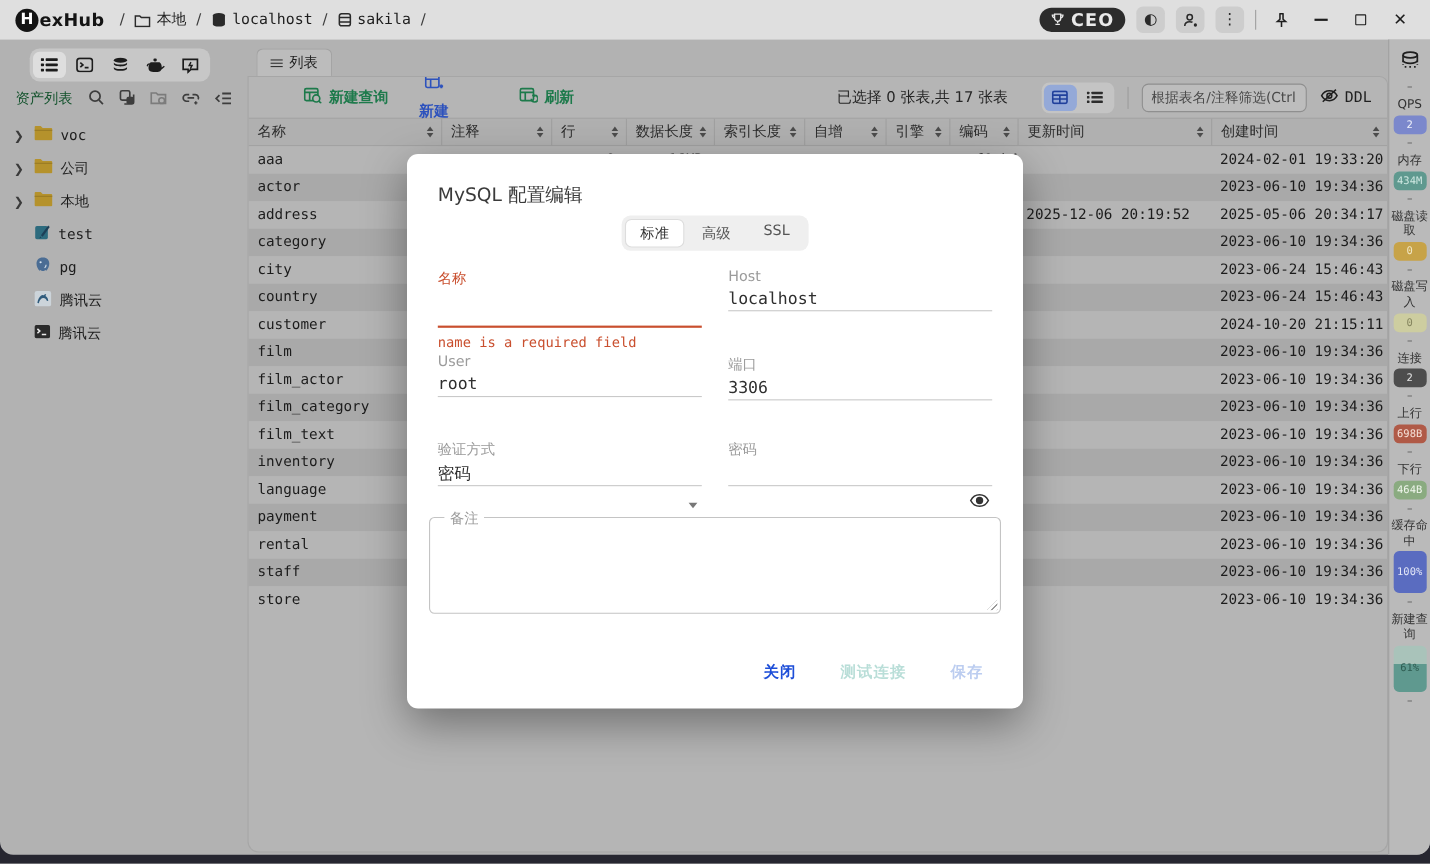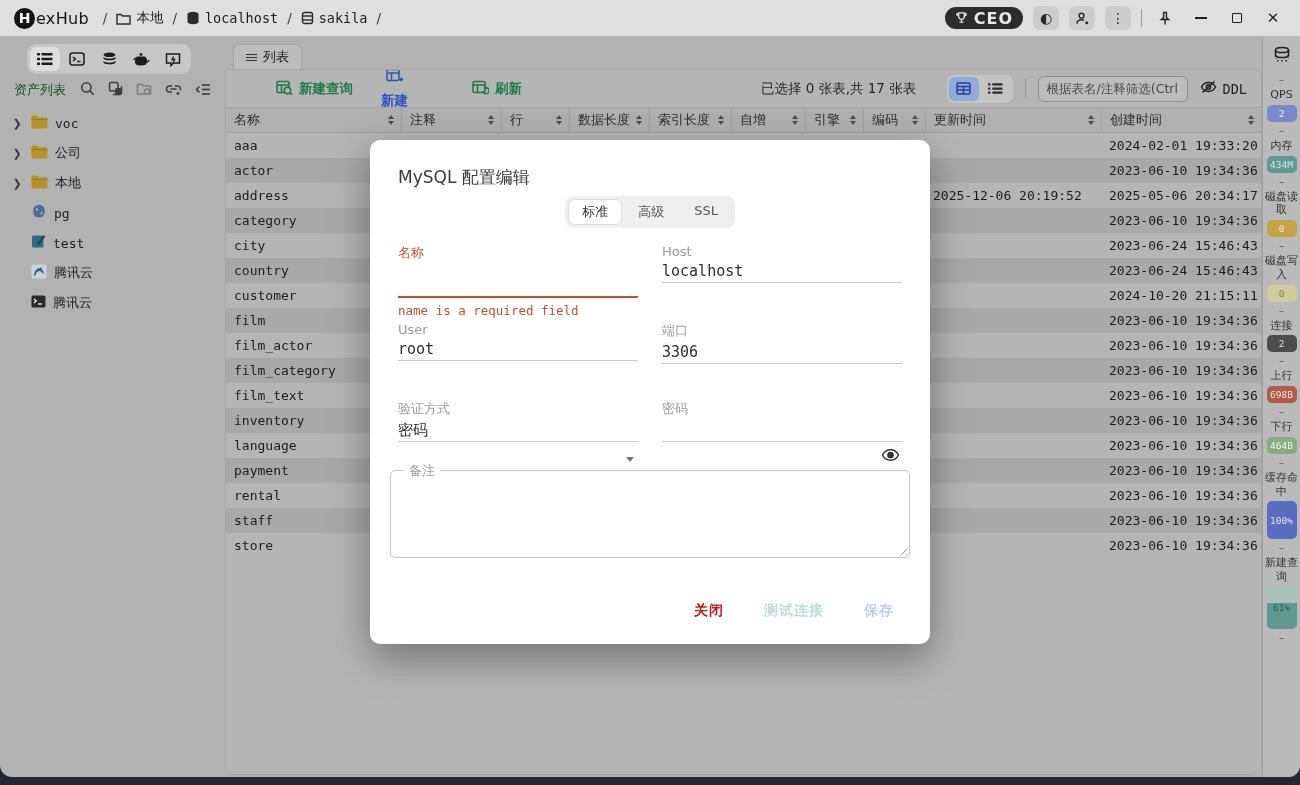--- a/index.html
+++ b/index.html
@@ -10,21 +10,21 @@
   
   .window { position:absolute; left:0; top:0; right:0; bottom:8px; background:#b2b2b2;
             border-radius:0 0 12px 12px; overflow:hidden; }
 
   
   .titlebar { position:absolute; left:0; top:0; right:0; height:36px; background:#dfdfdf;
               display:flex; align-items:center; padding:0 14px; }
   .logo { display:flex; align-items:center; gap:1px; }
   .logo-circle { width:21px; height:21px; border-radius:50%; background:#141414; color:#fff;
                  font-weight:bold; font-size:14px; display:flex; align-items:center; justify-content:center; }
-  .logo-rest { font-weight:normal; font-size:16px; color:#141414; letter-spacing:.3px; }
+  .logo-rest { font-weight:bold; font-size:16px; color:#141414; letter-spacing:.3px; }
   .crumbs { display:flex; align-items:center; margin-left:14px; gap:9px; font-size:13.5px; color:#1d1d1d; }
   .crumb-sep { color:#3c3c3c; }
   .crumb { display:flex; align-items:center; gap:5px; cursor:default; }
   .crumb svg { display:block; }
   .tb-right { margin-left:auto; display:flex; align-items:center; gap:10px; }
   .ceo-badge { background:#2c2c2c; color:#e9e9e9; border-radius:11px; height:22px; padding:0 10px;
                display:flex; align-items:center; gap:6px; font-size:16px; font-weight:bold; letter-spacing:1px; }
   .tb-tile { width:26px; height:24px; border-radius:6px; background:#cdcdcd; color:#2a2a2a;
              display:flex; align-items:center; justify-content:center; font-size:14px; }
   .tb-divider { width:1px; height:18px; background:#9f9f9f; }
@@ -306,35 +306,35 @@
       <div class="tree-item">
         <span class="chev">❯</span>
         <span><svg width="17" height="14" viewBox="0 0 17 14">
               <path d="M0.5 1.5 a1 1 0 0 1 1-1 h4.5 l1.8 1.8 h7.7 a1 1 0 0 1 1 1 v9.2 a1 1 0 0 1-1 1 H1.5 a1 1 0 0 1-1-1 z" fill="#b5922c"></path>
               <path d="M0.5 4 h16 v1 H0.5z" fill="#9c7d24"></path>
             </svg></span>
         <span class="tree-label">本地</span>
       </div>
       <div class="tree-item">
         <span class="spacer"></span>
+        <span><svg width="15" height="15" viewBox="0 0 15 15">
+              <rect x="1" y="1.5" width="11.5" height="12" rx="1.5" fill="#2d6b7e"></rect>
+              <path d="M12.8 1 L6.2 9.8 l1.6 1.4 L14.2 2.4 z" fill="#1d3f57"></path>
+              <path d="M5.6 11 l1 .9 -1.8.9 z" fill="#1d3f57"></path>
+            </svg></span>
+        <span class="tree-label">test</span>
+      </div>
+      <div class="tree-item">
+        <span class="spacer"></span>
         <span><svg width="16" height="16" viewBox="0 0 16 16">
               <path d="M8 1 C4 1 2.2 3.4 2.2 6.6 c0 2.8 1.2 5 2.6 6.6 l1-.8 c.5.6 1.3 1 2.2 1 .9 0 1.7-.4 2.2-1 l1 .8 c1.4-1.6 2.6-3.8 2.6-6.6 C13.8 3.4 12 1 8 1z" fill="#4b6d94"></path>
               <circle cx="5.9" cy="5.4" r="1" fill="#d7e2ec"></circle>
               <path d="M9.5 10.5 c.8-.5 1.4-1.6 1.4-2.8" stroke="#d7e2ec" stroke-width="1" fill="none"></path>
             </svg></span>
         <span class="tree-label">pg</span>
-      </div>
-      <div class="tree-item">
-        <span class="spacer"></span>
-        <span><svg width="15" height="15" viewBox="0 0 15 15">
-              <rect x="1" y="1.5" width="11.5" height="12" rx="1.5" fill="#2d6b7e"></rect>
-              <path d="M12.8 1 L6.2 9.8 l1.6 1.4 L14.2 2.4 z" fill="#1d3f57"></path>
-              <path d="M5.6 11 l1 .9 -1.8.9 z" fill="#1d3f57"></path>
-            </svg></span>
-        <span class="tree-label">test</span>
       </div>
       <div class="tree-item">
         <span class="spacer"></span>
         <span><svg width="16" height="15" viewBox="0 0 16 15">
               <rect x="0.5" y="0.5" width="15" height="14" rx="2" fill="#ccd4da"></rect>
               <path d="M3 11.5 c.3-2.8 1.4-5.4 3.4-6.8 .9-.6 1.8-.6 2.5-.1 l1-1.4 1.1.5 -.7 1.5 c1.4.7 2.3 2.2 2.6 4.2 l-1.2.2 c-.7-1.6-1.8-2.6-3.2-2.6 -2 0-3.6 1.8-4.2 4.7z" fill="#2f5b7c"></path>
             </svg></span>
         <span class="tree-label">腾讯云</span>
       </div>
       <div class="tree-item">
@@ -830,19 +830,19 @@
               <circle cx="9.5" cy="7" r="2.6" fill="#333"></circle>
             </svg></span>
       </div>
     </div>
     <div class="remark">
       <div class="remark-label">备注</div>
       <textarea style=""></textarea>
       <div class="grip"></div>
     </div>
     <div class="dlg-footer">
-      <button class="dlg-btn" style="color: #b91c1c;">关闭</button>
+      <button class="dlg-btn" style="color: #1d4ed8;">关闭</button>
       <button class="dlg-btn" style="color: rgb(185, 222, 216);">测试连接</button>
       <button class="dlg-btn" style="color: rgb(188, 205, 240);">保存</button>
     </div>
   </div>
 
 </div>
 
 </body></html>

